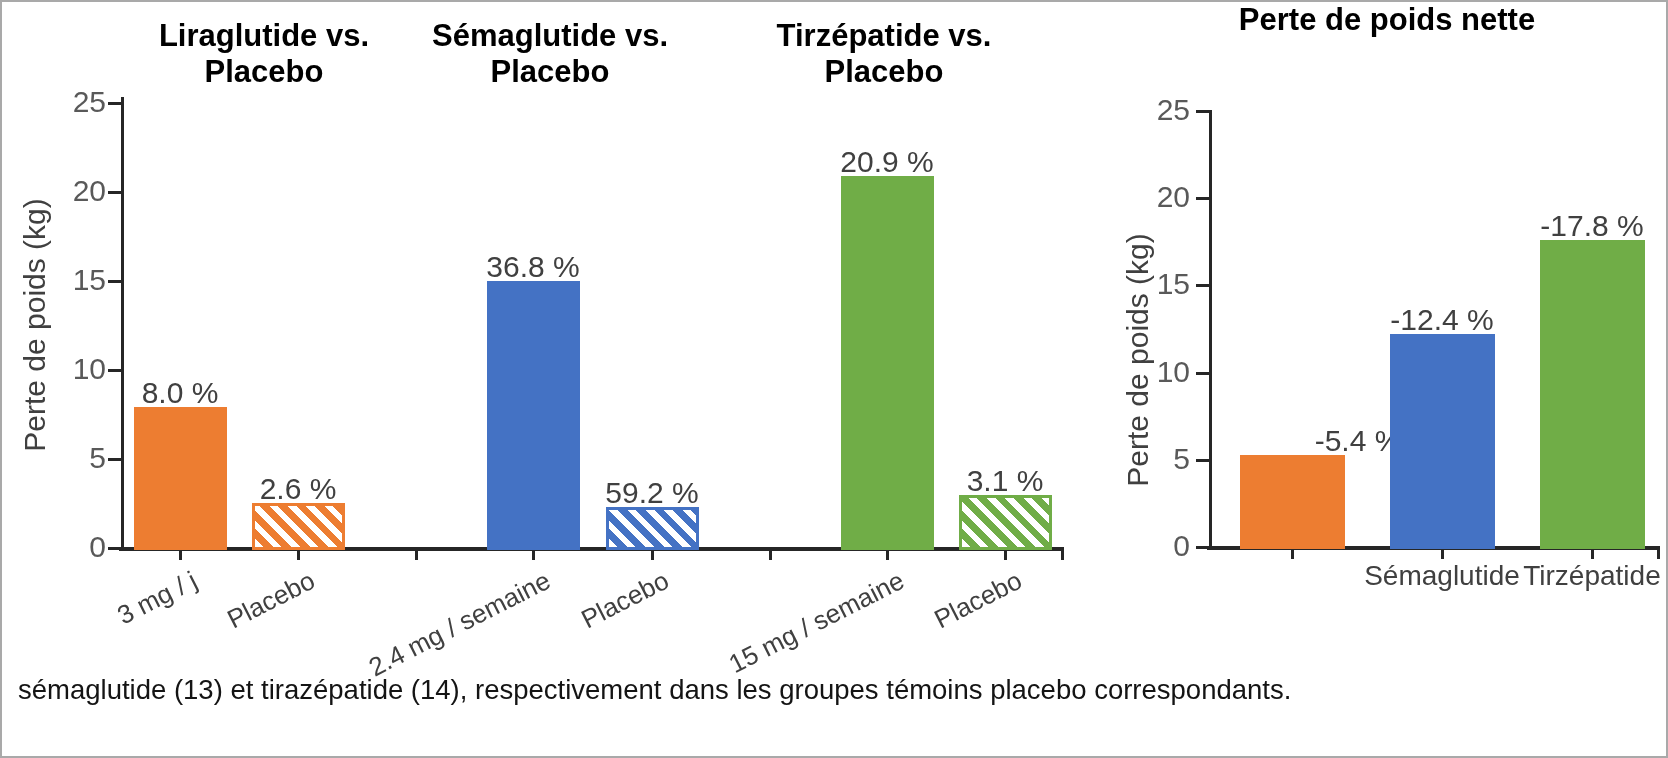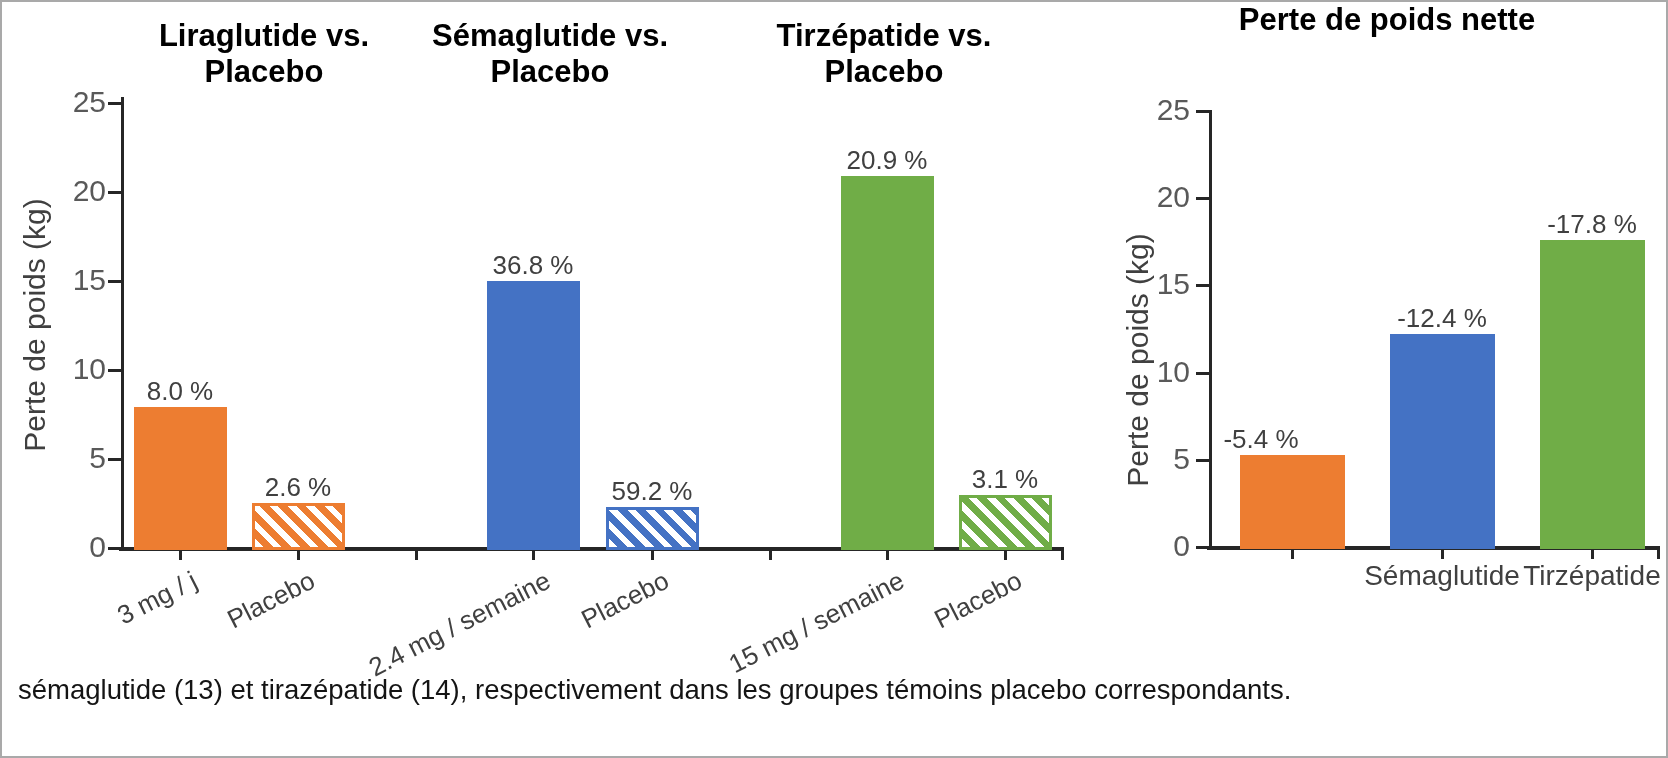--- a/index.html
+++ b/index.html
@@ -16,21 +16,21 @@
     position:absolute;font-size:30px;color:#404040;white-space:nowrap;
     width:450px;text-align:center;transform:rotate(-90deg);
   }
   .axis{position:absolute;background:#262626;}
   .ticklab{
     position:absolute;font-size:30px;color:#595959;text-align:right;
     width:70px;line-height:34px;
   }
   .bar{position:absolute;box-sizing:border-box;}
   .vlabel{
-    position:absolute;font-size:26px;color:#404040;text-align:center;
+    position:absolute;font-size:30px;color:#404040;text-align:center;
     width:170px;white-space:nowrap;
   }
   .cat{position:absolute;font-size:26px;color:#404040;white-space:nowrap;}
   .cat.rot{transform:rotate(-27deg);transform-origin:100% 0;}
   .cat.horiz{text-align:center;width:230px;font-size:28px;}
   .caption{
     position:absolute;left:16px;top:670px;font-size:27.5px;color:#141414;
     line-height:35px;
   }
   .caption b{font-weight:bold;}
@@ -112,20 +112,20 @@
     <div class="ticklab" style="right: 476px; top: 265px;">15</div>
     <div class="axis" style="left: 1194px; top: 195px; width: 13px; height: 3px; background: rgb(38, 38, 38);"></div>
     <div class="ticklab" style="right: 476px; top: 178px;">20</div>
     <div class="axis" style="left: 1194px; top: 108px; width: 13px; height: 3px; background: rgb(38, 38, 38);"></div>
     <div class="ticklab" style="right: 476px; top: 91px;">25</div>
     <div class="axis" style="left: 1289px; top: 548px; width: 3px; height: 9px; background: rgb(38, 38, 38);"></div>
     <div class="axis" style="left: 1439px; top: 548px; width: 3px; height: 9px; background: rgb(38, 38, 38);"></div>
     <div class="axis" style="left: 1589px; top: 548px; width: 3px; height: 9px; background: rgb(38, 38, 38);"></div>
     <div class="axis" style="left: 1655px; top: 548px; width: 3px; height: 9px; background: rgb(38, 38, 38);"></div>
     <div class="bar" style="left: 1237.5px; top: 453px; width: 105px; height: 94px; background: rgb(237, 125, 49);"></div>
-    <div class="vlabel" style="left: 1174px; top: 422px;">-5.4 %</div>
+    <div class="vlabel" style="left: 1271px; top: 422px;">-5.4 %</div>
     <div class="bar" style="left: 1387.5px; top: 332px; width: 105px; height: 215px; background: rgb(68, 114, 196);"></div>
     <div class="vlabel" style="left: 1355px; top: 301px;">-12.4 %</div>
     <div class="cat horiz" style="left: 1325px; top: 558px;">Sémaglutide</div>
     <div class="bar" style="left: 1537.5px; top: 238px; width: 105px; height: 309px; background: rgb(112, 173, 71);"></div>
     <div class="vlabel" style="left: 1505px; top: 207px;">-17.8 %</div>
     <div class="cat horiz" style="left: 1475px; top: 558px;">Tirzépatide</div>
   </div>
 
 </body></html>

